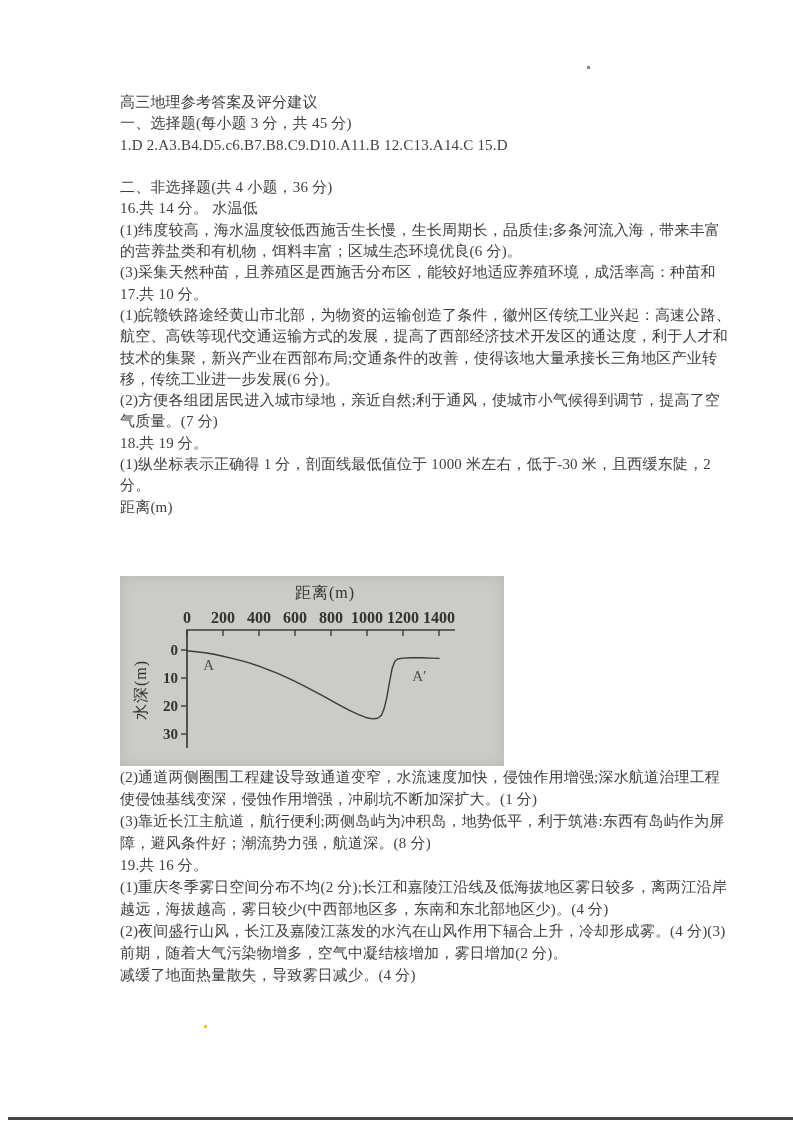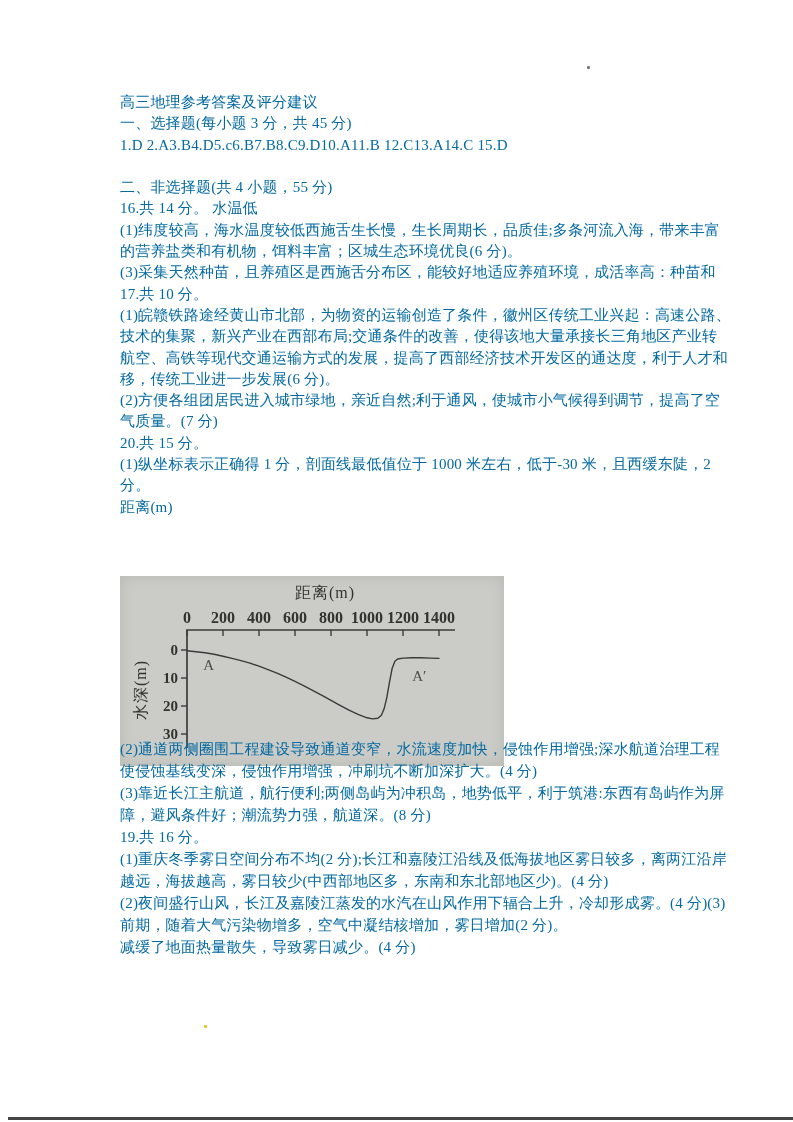--- a/index.html
+++ b/index.html
@@ -1,20 +1,20 @@
 <!DOCTYPE html>
 <html><head>
 <meta charset="utf-8">
 <style>
   html,body{margin:0;padding:0;background:#ffffff;}
   .page{position:relative;width:793px;height:1122px;background:#ffffff;overflow:hidden;
-        font-family:"Liberation Serif","DejaVu Serif",serif;color:#0369a1;}
+        font-family:"Liberation Serif","DejaVu Serif",serif;color:#404040;}
   .textblock{position:absolute;left:120px;width:600px;}
   .textblock.top{top:92px;}
-  .textblock.bottom{top:738px;}
+  .textblock.bottom{top:766px;}
   .textblock.top .line{height:21.3px;line-height:21.3px;}
   .textblock.bottom .line{height:22px;line-height:22px;}
   .line{font-size:15px;white-space:nowrap;letter-spacing:0.2px;}
   .photo{position:absolute;left:120px;top:576px;width:384px;height:190px;margin:0;
          background:#cbccc7;box-shadow:inset 0 0 14px rgba(120,122,115,0.25);}
   .photo svg{display:block;width:384px;height:190px;}
   .photo text{font-family:"Liberation Serif","DejaVu Serif",serif;fill:#32322f;}
   .photo .xl{font-size:16px;font-weight:600;}
   .photo .yl{font-size:15px;font-weight:600;}
   .photo .tl{font-size:16px;font-weight:400;letter-spacing:1px;}
@@ -29,33 +29,33 @@
 
 <div class="page">
 
   <div class="stray-dot dot-gray"></div>
 
   <div class="textblock top">
       <div class="line">高三地理参考答案及评分建议</div>
       <div class="line">一、选择题(每小题 3 分，共 45 分)</div>
       <div class="line">1.D 2.A3.B4.D5.c6.B7.B8.C9.D10.A11.B 12.C13.A14.C 15.D</div>
       <div class="line">&nbsp;</div>
-      <div class="line">二、非选择题(共 4 小题，55 分)</div>
+      <div class="line">二、非选择题(共 4 小题，36 分)</div>
       <div class="line">16.共 14 分。  水温低</div>
       <div class="line">(1)纬度较高，海水温度较低西施舌生长慢，生长周期长，品质佳;多条河流入海，带来丰富</div>
       <div class="line">的营养盐类和有机物，饵料丰富；区城生态环境优良(6 分)。</div>
       <div class="line">(3)采集天然种苗，且养殖区是西施舌分布区，能较好地适应养殖环境，成活率高：种苗和</div>
       <div class="line">17.共 10 分。</div>
       <div class="line">(1)皖赣铁路途经黄山市北部，为物资的运输创造了条件，徽州区传统工业兴起：高速公路、</div>
+      <div class="line">航空、高铁等现代交通运输方式的发展，提高了西部经济技术开发区的通达度，利于人才和</div>
       <div class="line">技术的集聚，新兴产业在西部布局;交通条件的改善，使得该地大量承接长三角地区产业转</div>
-      <div class="line">航空、高铁等现代交通运输方式的发展，提高了西部经济技术开发区的通达度，利于人才和</div>
       <div class="line">移，传统工业进一步发展(6 分)。</div>
       <div class="line">(2)方便各组团居民进入城市绿地，亲近自然;利于通风，使城市小气候得到调节，提高了空</div>
       <div class="line">气质量。(7 分)</div>
-      <div class="line">20.共 15 分。</div>
+      <div class="line">18.共 19 分。</div>
       <div class="line">(1)纵坐标表示正确得 1 分，剖面线最低值位于 1000 米左右，低于-30 米，且西缓东陡，2</div>
       <div class="line">分。</div>
       <div class="line">距离(m)</div>
     </div>
 
   <figure class="photo">
     <svg id="chart-svg" viewBox="0 0 384 190">
         <path d="M67 172 L67 54 L335 54" fill="none" stroke="#3c3c3a" stroke-width="1.7"></path>
         <line x1="67" y1="54" x2="67" y2="60" stroke="#3c3c3a" stroke-width="1.4"></line>
         <text x="67" y="47" text-anchor="middle" class="xl">0</text>
@@ -84,21 +84,21 @@
         <text x="205" y="22" text-anchor="middle" class="tl">距离(m)</text>
         <text x="26" y="114" text-anchor="middle" class="tl" transform="rotate(-90 26 114)">水深(m)</text>
         <text x="88.6" y="93.6" text-anchor="middle" class="ann">A</text>
         <text x="299.2" y="104.8" text-anchor="middle" class="ann">A′</text>
         <path d="M67.0 74.8 L76.0 75.7 L85.0 76.8 L94.0 78.2 L103.0 80.2 L112.0 82.4 L121.0 84.6 L130.0 87.2 L139.0 90.2 L148.0 93.6 L157.0 97.2 L166.0 101.2 L175.0 105.4 L184.0 109.8 L193.0 114.6 L202.0 119.4 L211.0 124.4 L220.0 129.4 L229.0 134.2 L238.0 138.4 L247.0 141.8 L252.4 142.9 L257.8 142.3 L261.4 139.2 L264.1 132.8 L266.8 121.6 L269.5 106.2 L272.2 92.2 L274.9 85.2 L277.6 83.0 L283.0 82.1 L292.0 81.8 L301.0 81.8 L310.0 82.1 L319.0 82.4" fill="none" stroke="#3a3a38" stroke-width="1.4" stroke-linejoin="round" stroke-linecap="round"></path>
       </svg>
   </figure>
 
   <div class="textblock bottom">
       <div class="line">(2)通道两侧圈围工程建设导致通道变窄，水流速度加快，侵蚀作用增强;深水航道治理工程</div>
-      <div class="line">使侵蚀基线变深，侵蚀作用增强，冲刷坑不断加深扩大。(4 分)</div>
+      <div class="line">使侵蚀基线变深，侵蚀作用增强，冲刷坑不断加深扩大。(1 分)</div>
       <div class="line">(3)靠近长江主航道，航行便利;两侧岛屿为冲积岛，地势低平，利于筑港:东西有岛屿作为屏</div>
       <div class="line">障，避风条件好；潮流势力强，航道深。(8 分)</div>
       <div class="line">19.共 16 分。</div>
       <div class="line">(1)重庆冬季雾日空间分布不均(2 分);长江和嘉陵江沿线及低海拔地区雾日较多，离两江沿岸</div>
       <div class="line">越远，海拔越高，雾日较少(中西部地区多，东南和东北部地区少)。(4 分)</div>
       <div class="line">(2)夜间盛行山风，长江及嘉陵江蒸发的水汽在山风作用下辐合上升，冷却形成雾。(4 分)(3)</div>
       <div class="line">前期，随着大气污染物增多，空气中凝结核增加，雾日增加(2 分)。</div>
       <div class="line">减缓了地面热量散失，导致雾日减少。(4 分)</div>
     </div>
 

